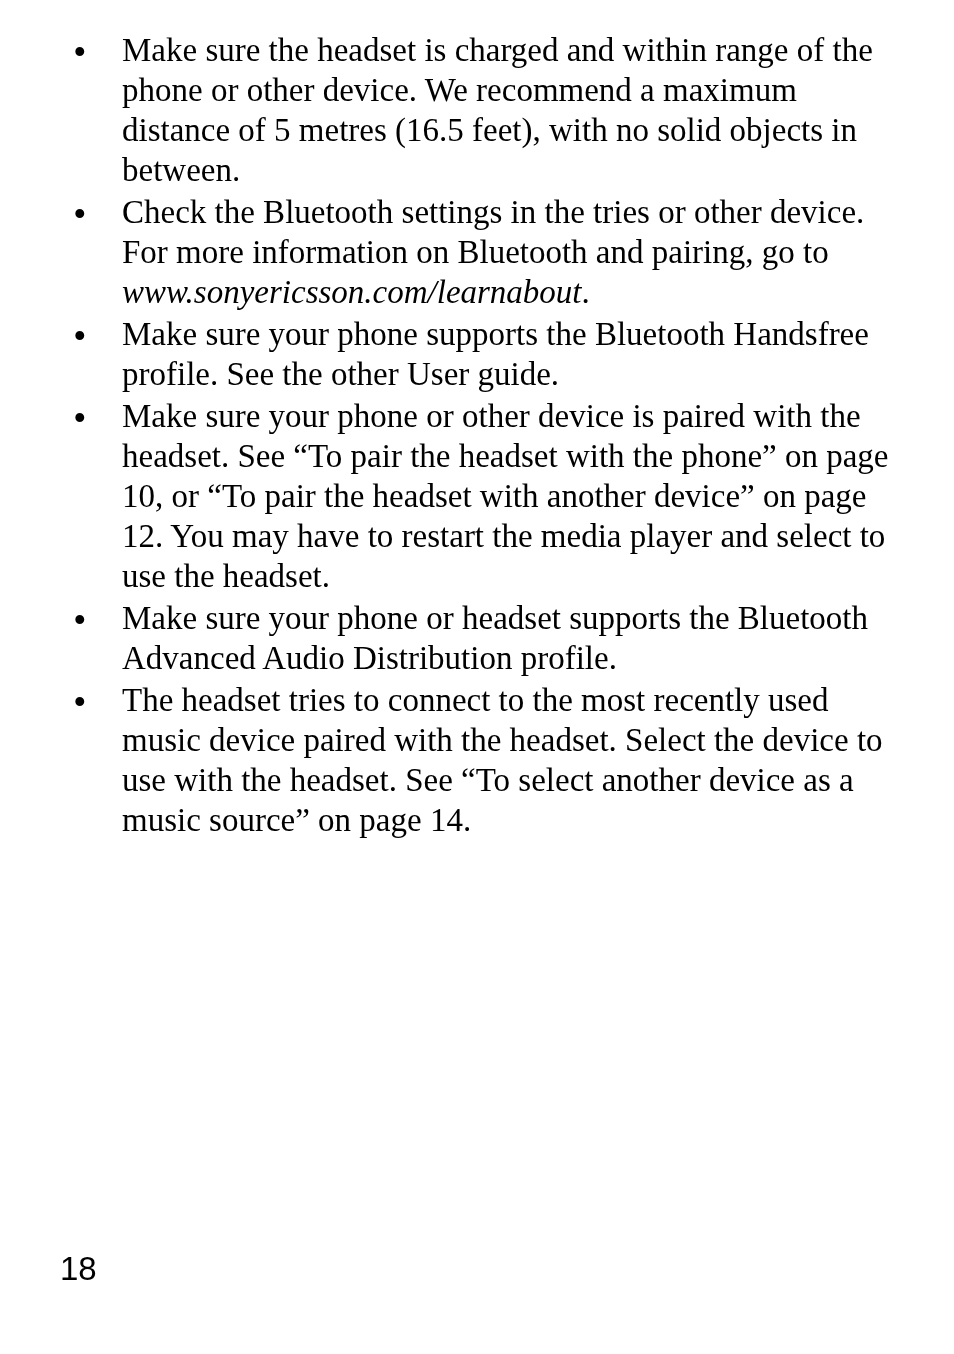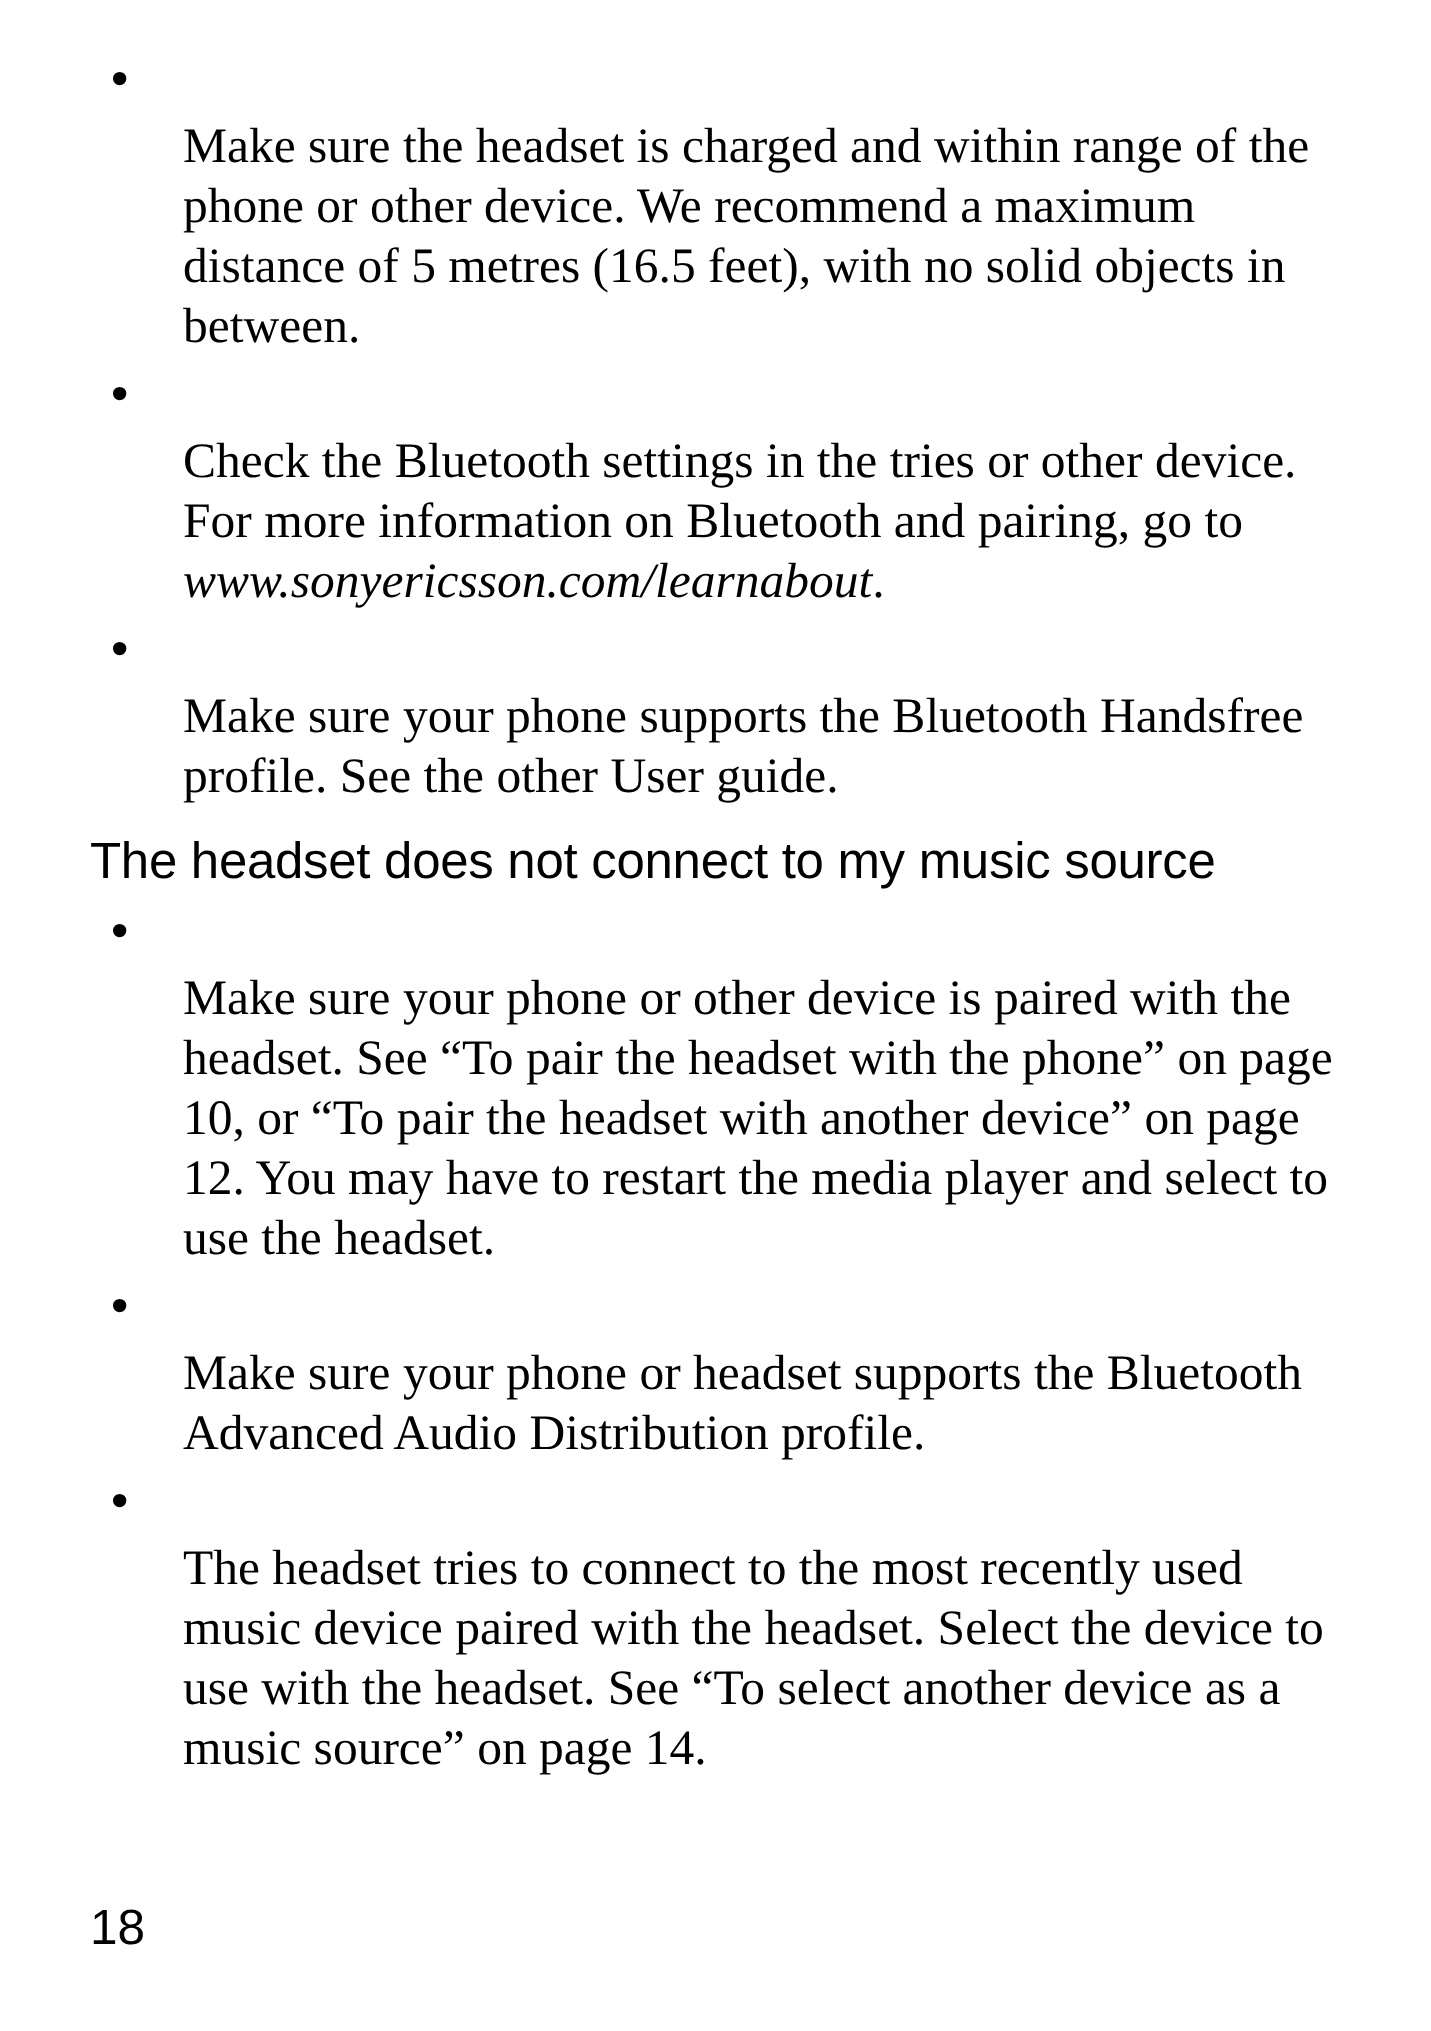--- a/index.html
+++ b/index.html
@@ -1,24 +1,24 @@
 <!DOCTYPE html>
 <html><head>
 <meta charset="utf-8">
 <style>
   * { margin: 0; padding: 0; box-sizing: border-box; }
   html, body { width: 954px; height: 1354px; background: #fff; font-family: "Times New Roman", Times, serif; color: #000; }
   .page { position: relative; width: 954px; height: 1354px; padding: 30px 60px 0 60px; }
   ul { list-style: none; }
   li { display: flex; align-items: flex-start; margin-bottom: 2px; }
   .bullet { font-family: Arial, Helvetica, sans-serif; font-size: 33px; line-height: 44px; width: 62px; flex-shrink: 0; text-align: left; padding-left: 14px; }
-  .li-text { font-size: 33px; line-height: 40px; margin-top: 48px; }
+  .li-text { font-size: 33px; line-height: 40px; }
   .li-text .italic { font-style: italic; text-align: right; }
   h2 { font-family: Arial, Helvetica, sans-serif; font-weight: 400; font-size: 34px; line-height: 44px; margin-top: 14px; margin-bottom: 2px; letter-spacing: -0.2px; }
-  .page-number { position: absolute; left: 60px; bottom: 50px; font-family: Arial, Helvetica, sans-serif; font-size: 33px; }
+  .page-number { position: absolute; left: 60px; bottom: 66px; font-family: Arial, Helvetica, sans-serif; font-size: 33px; }
 </style>
 </head>
 <body>
 
 <div class="page">
 
   <ul>
     <li>
       <span class="bullet">•</span>
       <span class="li-text">Make sure the headset is charged and within range of the phone or other device. We recommend a maximum distance of 5 metres (16.5 feet), with no solid objects in between.</span>
@@ -28,21 +28,20 @@
       <span class="li-text">
         <span>Check the Bluetooth settings in the tries or other device. For more information on Bluetooth and pairing, go to </span><span class="italic">www.sonyericsson.com/learnabout</span><span>.</span>
       </span>
     </li>
     <li>
       <span class="bullet">•</span>
       <span class="li-text">Make sure your phone supports the Bluetooth Handsfree profile. See the other User guide.</span>
     </li>
   </ul>
 
-  <h2>The headset does not connect to my music source</h2>
 
   <ul>
     <li>
       <span class="bullet">•</span>
       <span class="li-text">Make sure your phone or other device is paired with the headset. See “To pair the headset with the phone” on page 10, or “To pair the headset with another device” on page 12. You may have to restart the media player and select to use the headset.</span>
     </li>
     <li>
       <span class="bullet">•</span>
       <span class="li-text">Make sure your phone or headset supports the Bluetooth Advanced Audio Distribution profile.</span>
     </li>

